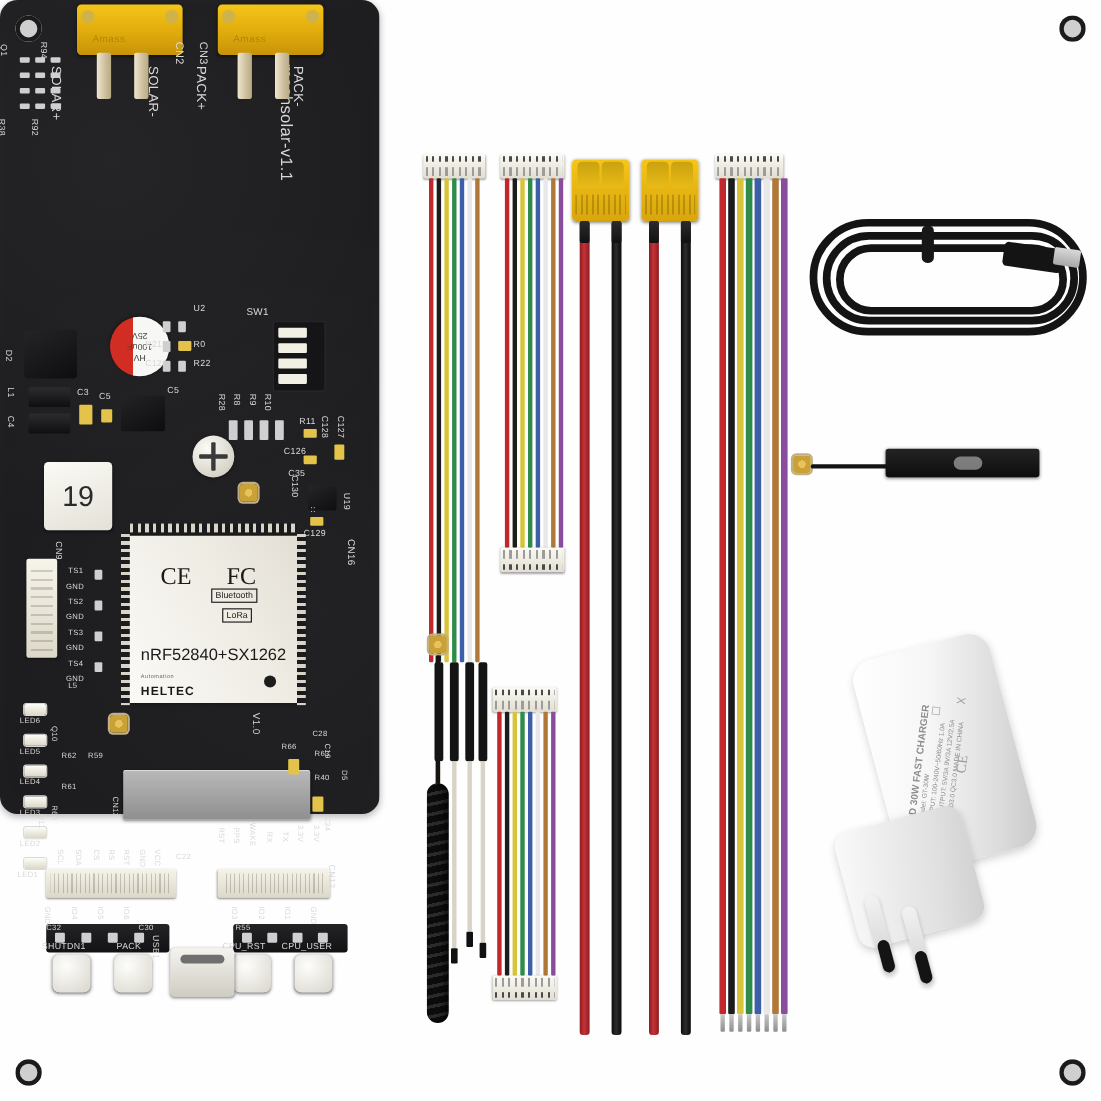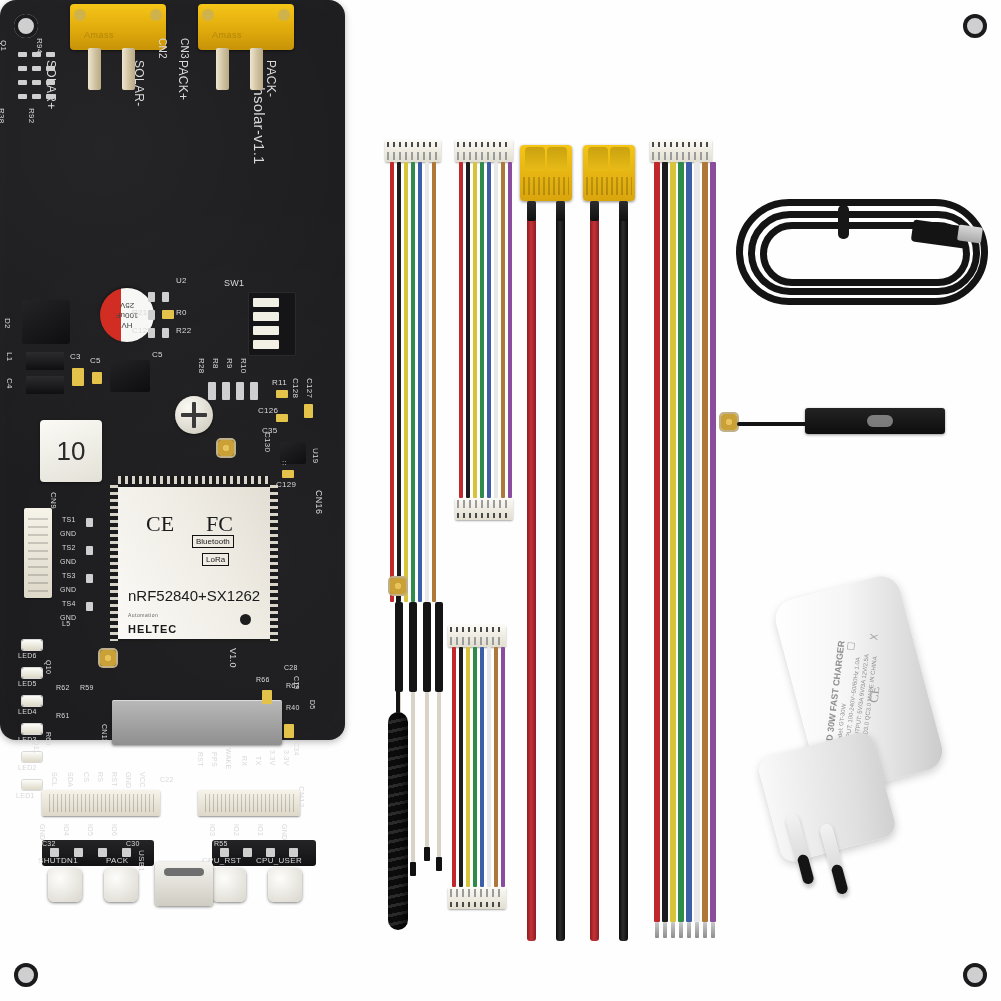--- a/index.html
+++ b/index.html
@@ -285,21 +285,21 @@
     <div id="pot"></div>
 
     <div class="blk" style="left:280px;top:442px;width:26px;height:22px;border-radius:2px;
          background:linear-gradient(150deg,#252527,#0e0e10);"></div>
     <div class="silk" style="left:272px;top:432px;font-size:8px;transform:rotate(90deg);transform-origin:left top;">C130</div>
     <div class="padg" style="left:282px;top:470px;width:12px;height:8px;"></div>
     <div class="silk" style="left:276px;top:480px;font-size:8px;">C129</div>
     <div class="silk" style="left:320px;top:448px;font-size:8px;transform:rotate(90deg);transform-origin:left top;">U19</div>
     <div class="silk" style="left:324px;top:490px;font-size:9px;transform:rotate(90deg);transform-origin:left top;">CN16</div>
 
-    <div id="ind10">10</div>
+    <div id="ind10">19</div>
 
     <div id="module">
       <div class="mtxt" style="left:16px;top:14px;font-size:11px;font-weight:bold;letter-spacing:1px;
            transform:rotate(90deg);transform-origin:left top;">HELTEC</div>
       <div class="mtxt" style="left:27px;top:14px;font-size:5px;letter-spacing:.5px;color:#666;
            transform:rotate(90deg);transform-origin:left top;">Automation</div>
       <div class="mtxt" style="left:52px;top:14px;font-size:15px;
            transform:rotate(90deg);transform-origin:left top;">nRF52840+SX1262</div>
       <div class="mtxt" style="left:86px;top:88px;font-size:8px;border:1px solid #111;padding:1px 3px;
            transform:rotate(90deg);transform-origin:left top;">LoRa</div>

